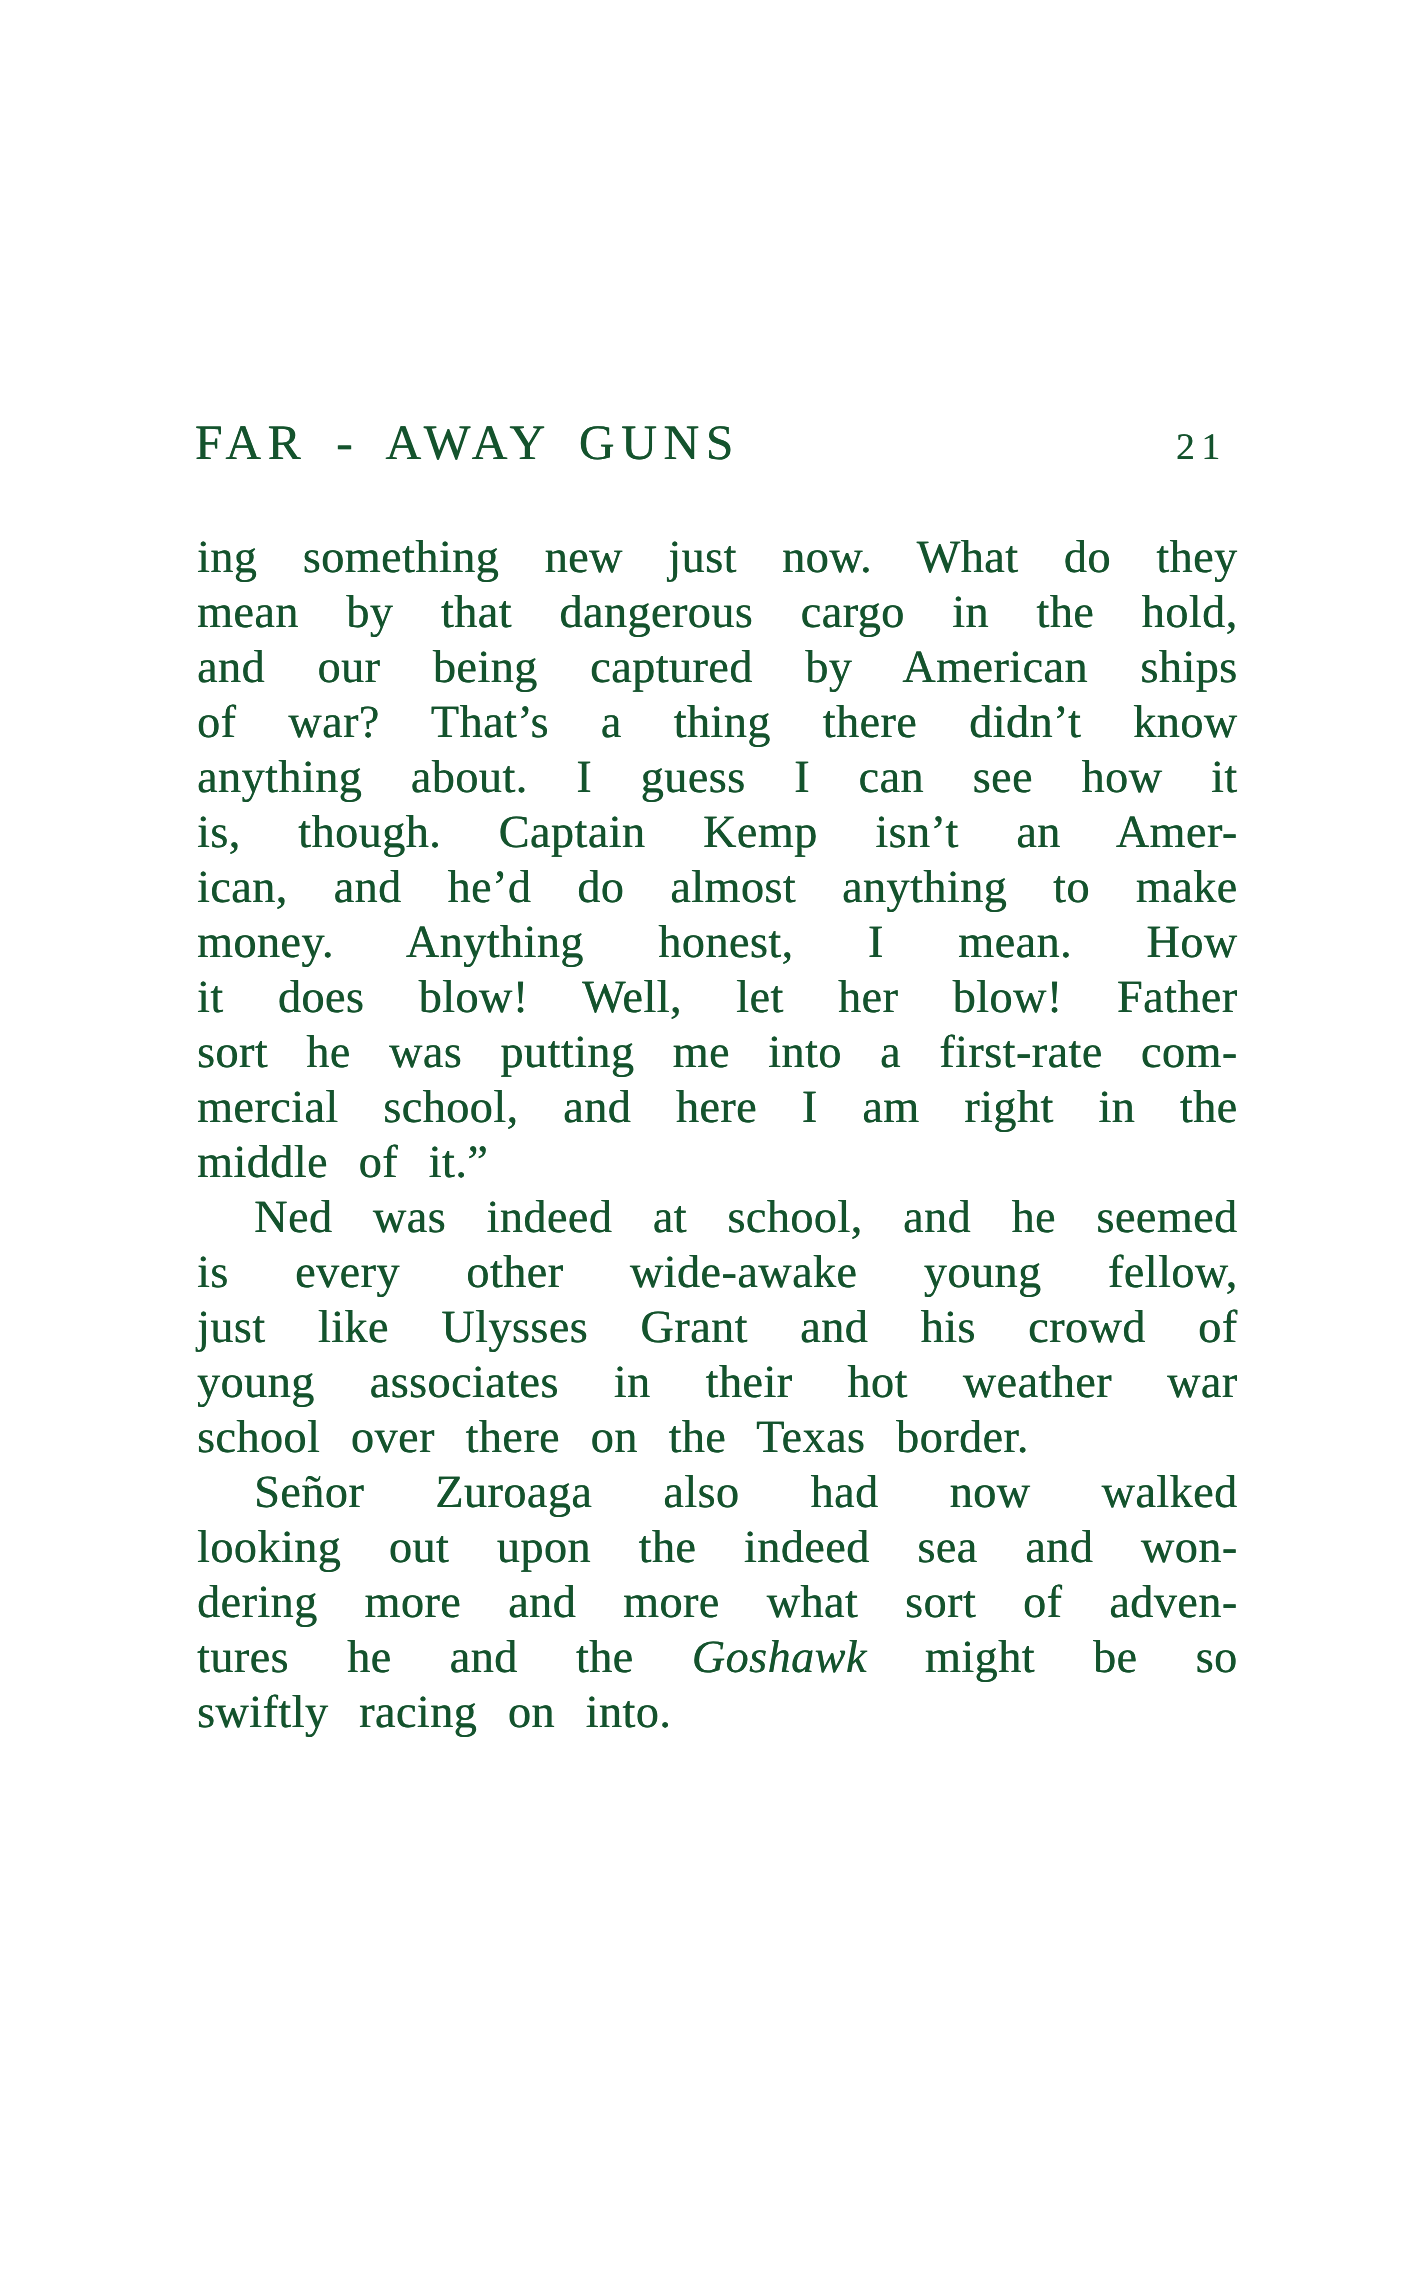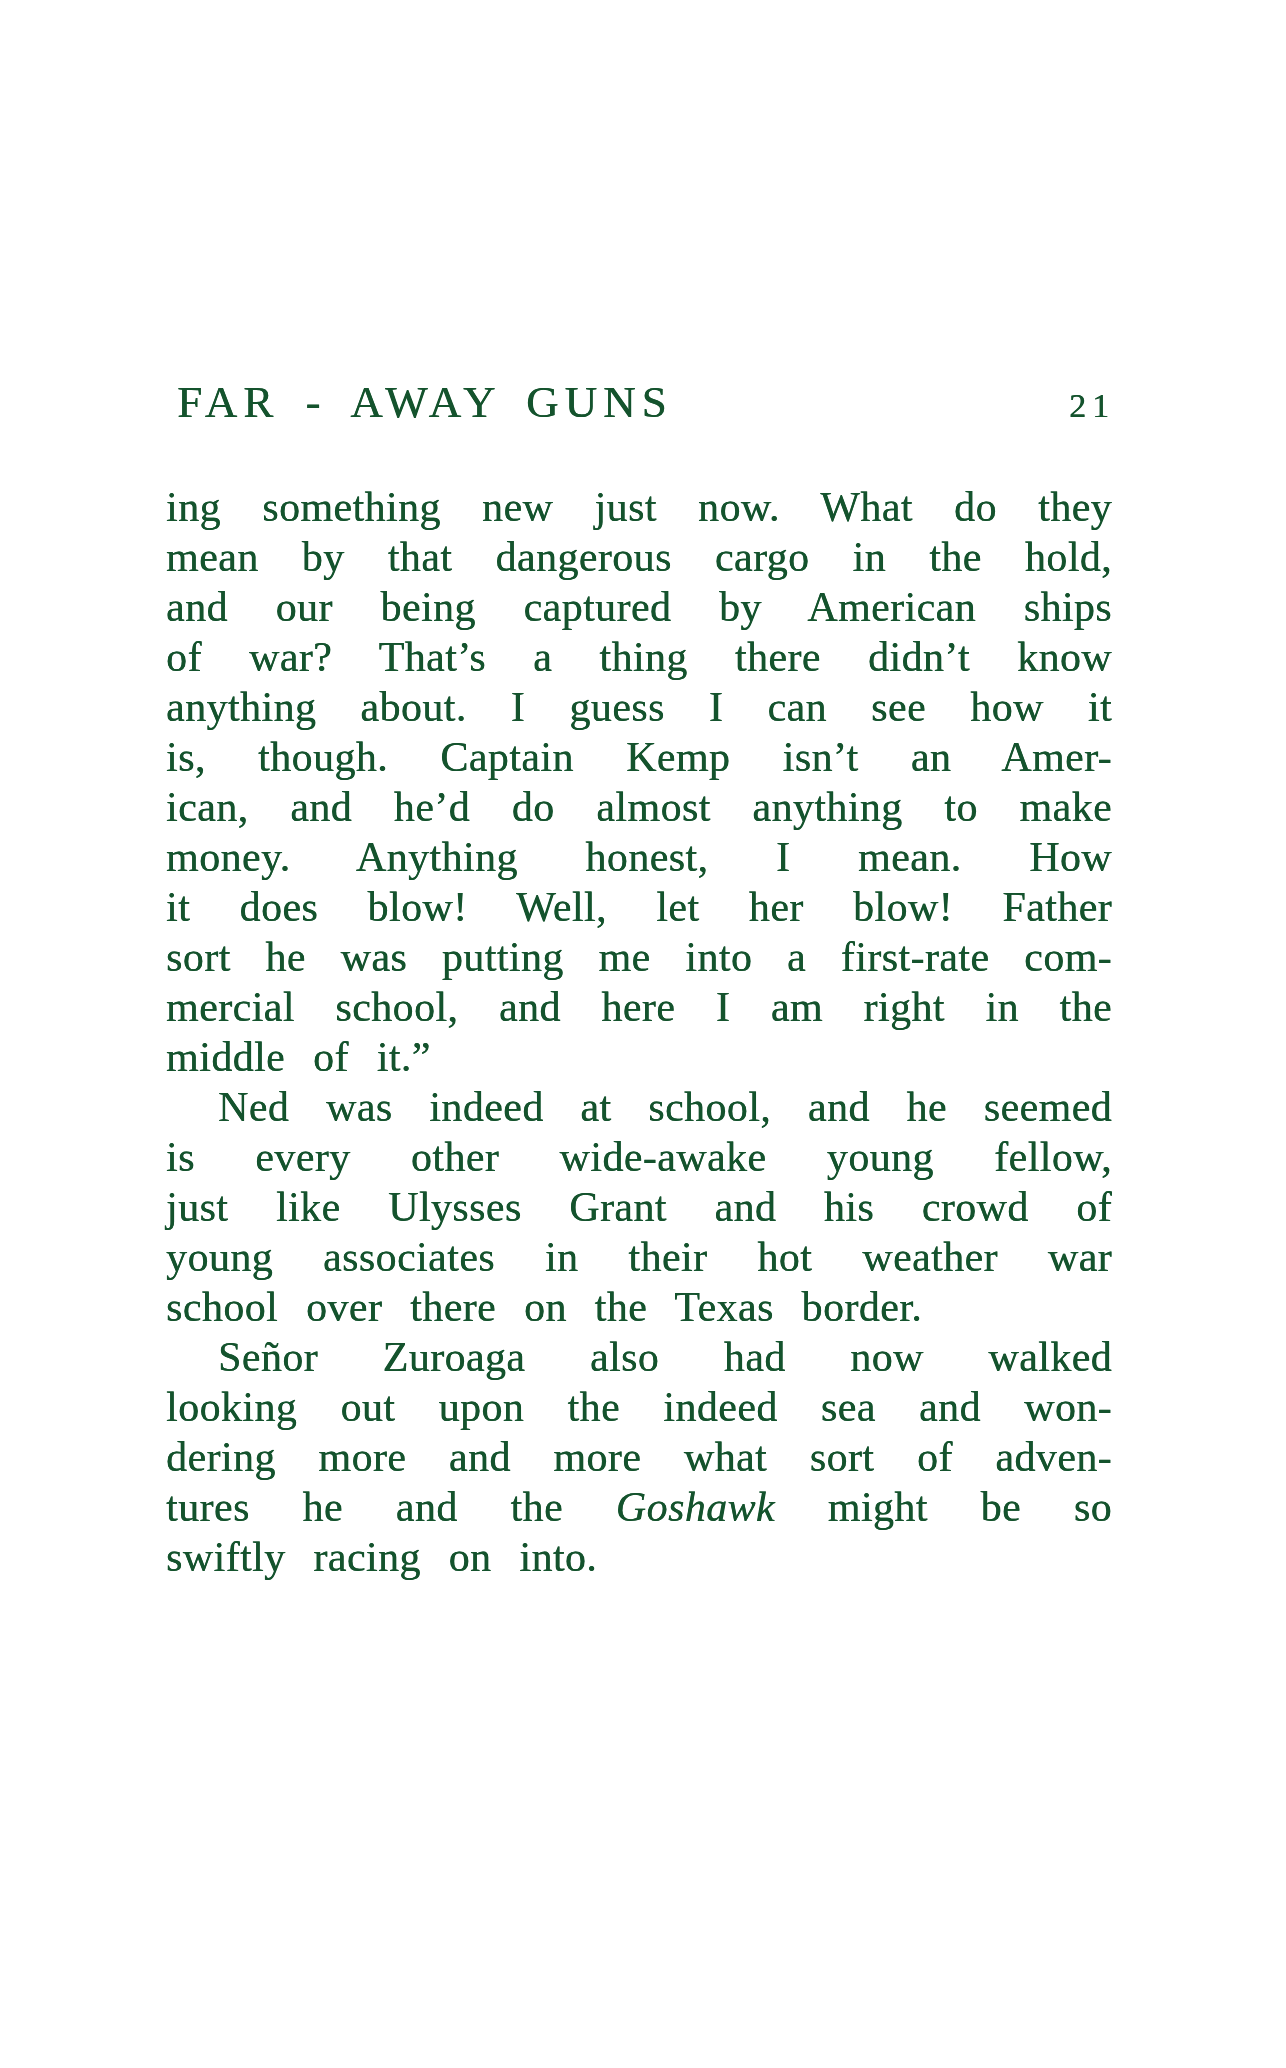--- a/index.html
+++ b/index.html
@@ -37,21 +37,21 @@
   }
   .page-number {
     font-size: 34px;
     line-height: 1;
     letter-spacing: 6px;
     text-shadow: 0.4px 0 0 currentColor;
   }
   
   .text-body {
     position: absolute;
-    left: 166px;
+    left: 179px;
     top: 482px;
     width: 946px;
     font-size: 42px;
     line-height: 50px;
     letter-spacing: 0.4px;
     text-shadow: 0.35px 0 0 currentColor;
   }
   .para { margin: 0; padding: 0; }
   .line {
     height: 50px;

